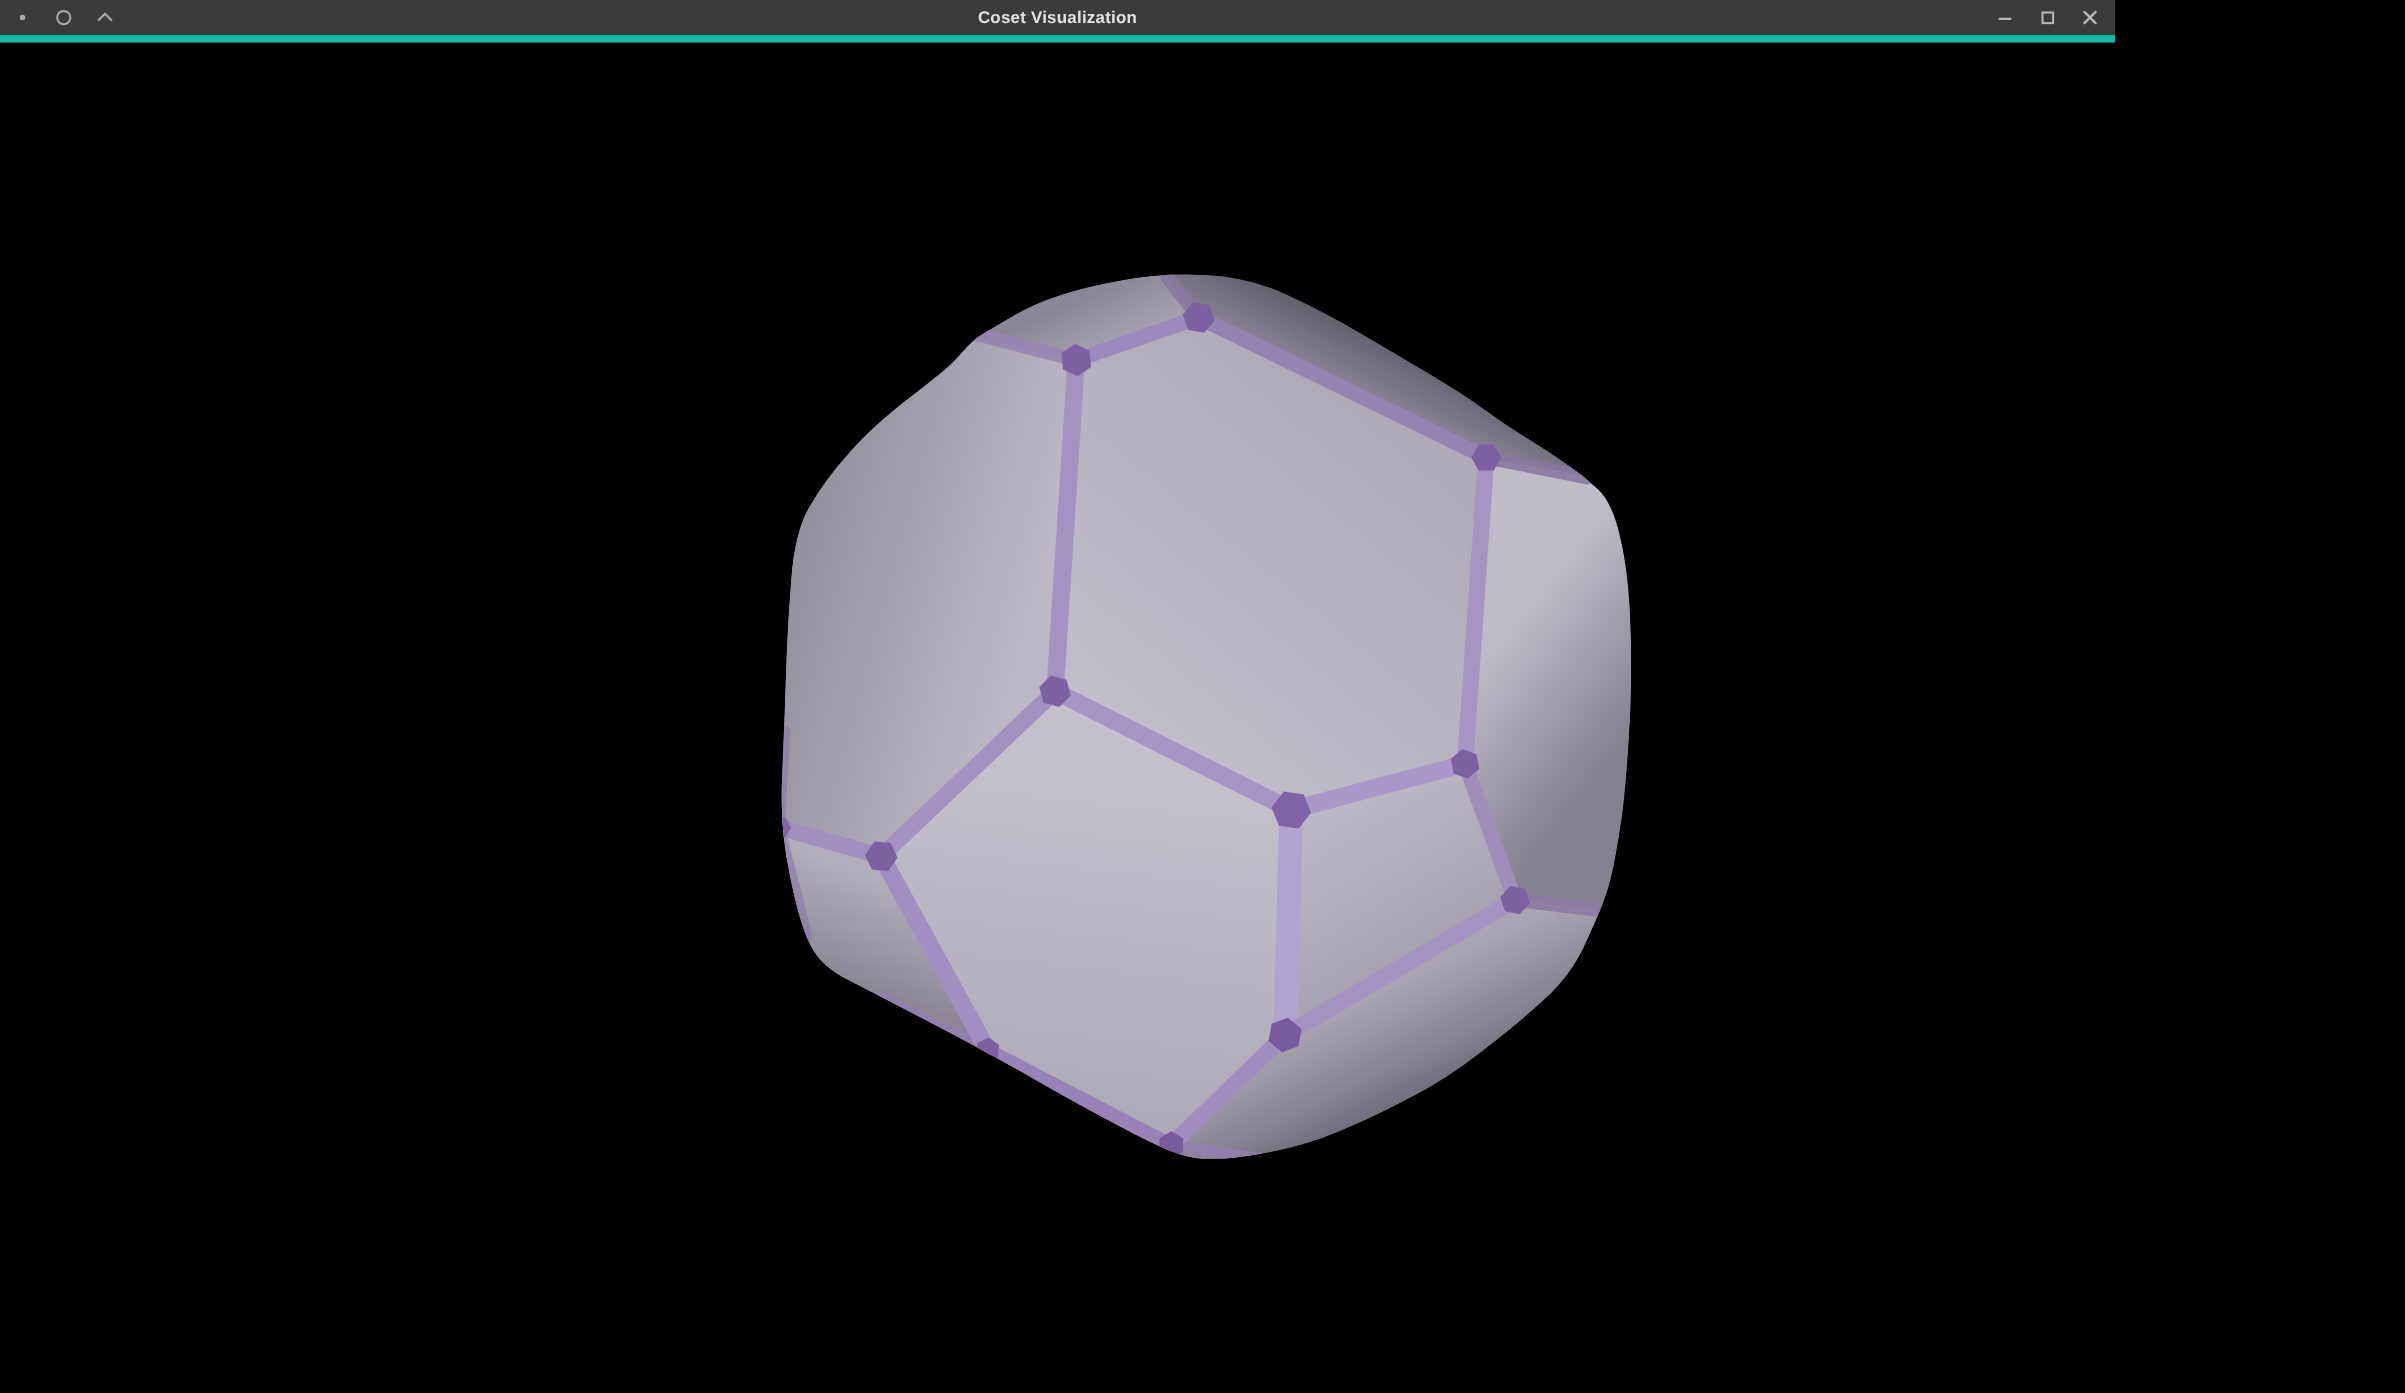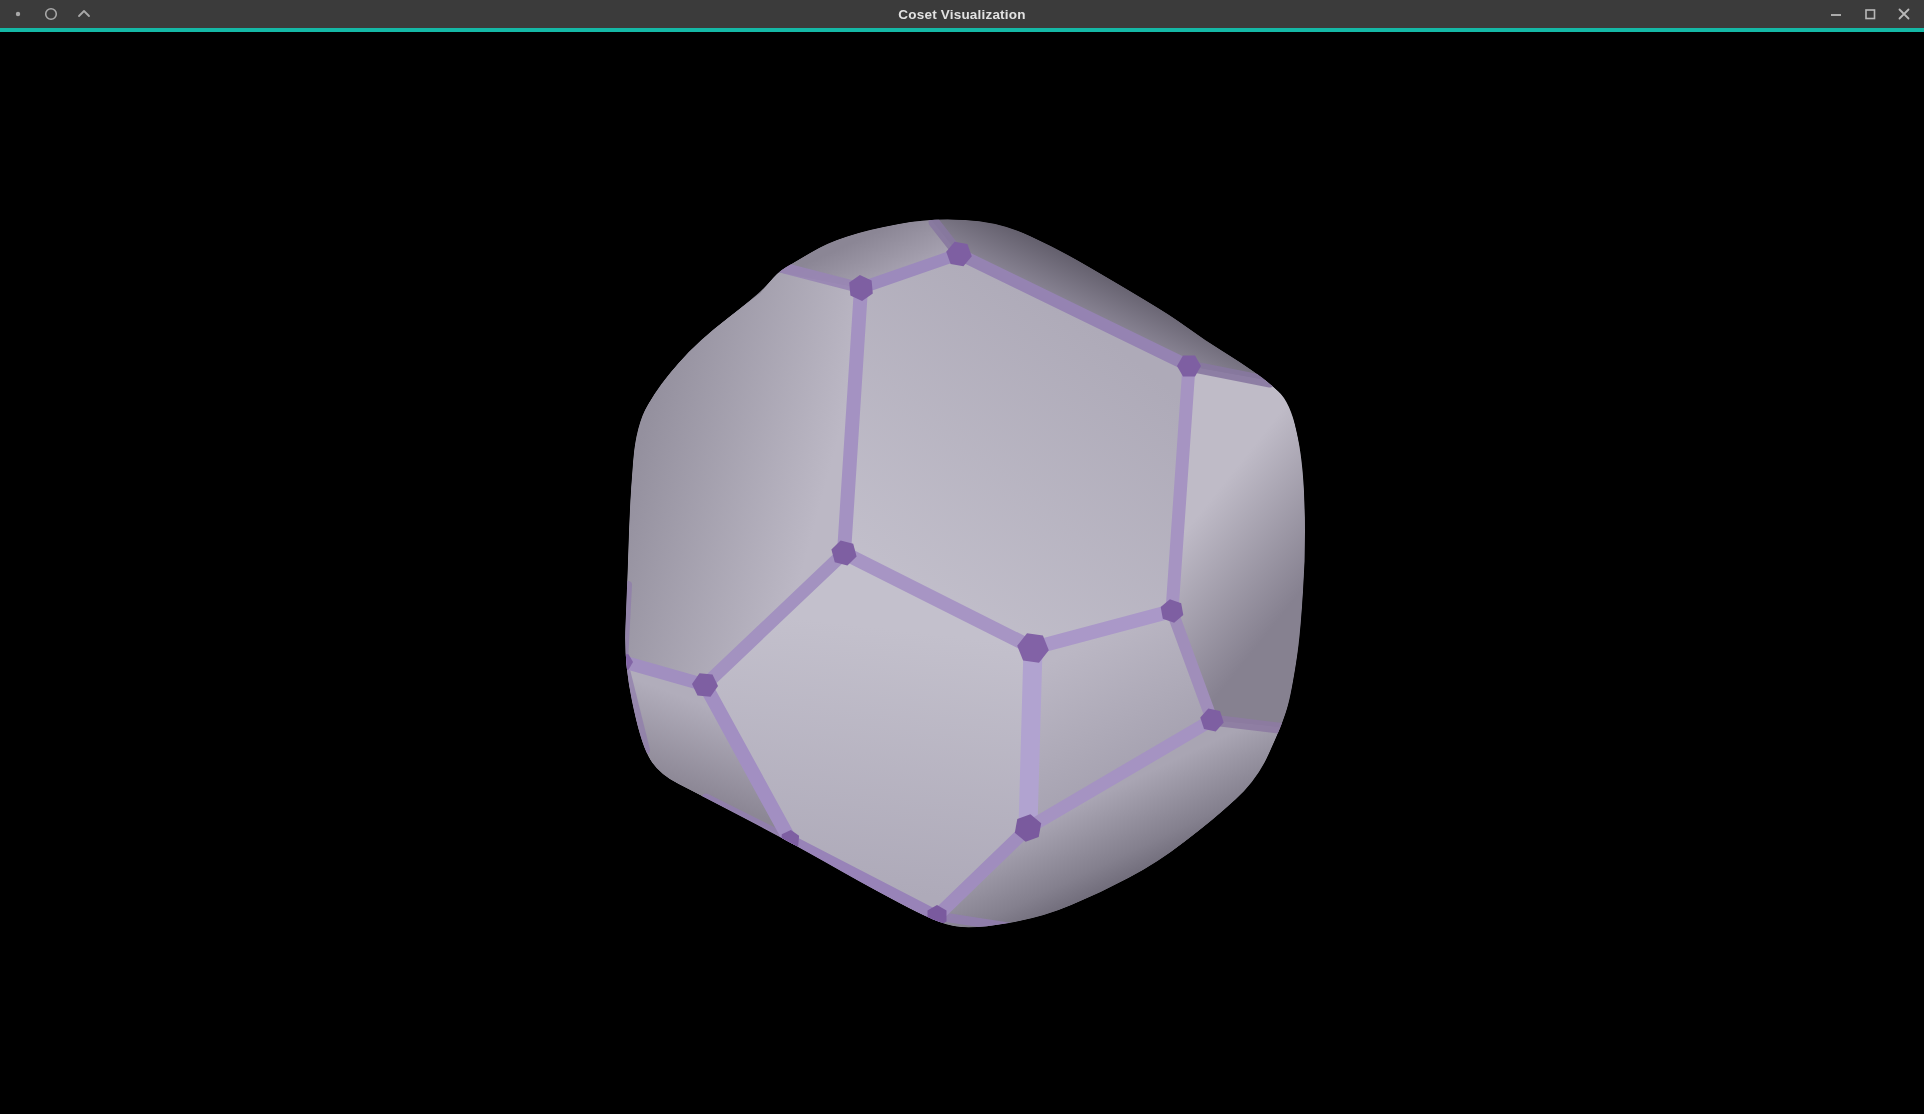--- a/index.html
+++ b/index.html
@@ -1,18 +1,18 @@
 <!DOCTYPE html>
 <html><head>
 <meta charset="utf-8">
 <style>
   html,body{margin:0;padding:0;width:1924px;height:1114px;background:#000;overflow:hidden;
             font-family:"Liberation Sans",sans-serif;}
-  .titlebar{position:absolute;top:0;left:0;width:1924px;height:28px;background:#3b3b3b;
-            border-bottom:4px solid #14b8a6;z-index:10;}
+  .titlebar{position:absolute;top:0;left:0;width:1692px;height:28px;background:#3b3b3b;
+            border-bottom:6px solid #14b8a6;z-index:10;}
   .tb-left{position:absolute;left:0;top:0;height:28px;display:flex;align-items:center;gap:13px;padding-left:8px;}
   .tb-right{position:absolute;right:0;top:0;height:28px;display:flex;align-items:center;gap:14px;padding-right:10px;}
   .tb-title{position:absolute;left:50%;top:50%;transform:translate(-50%,-50%);
             color:#e2e2e2;font-size:13.5px;font-weight:bold;white-space:nowrap;letter-spacing:.2px;}
   .tb-icon{display:inline-flex;align-items:center;justify-content:center;width:20px;height:20px;cursor:default;}
   .scene-wrap{position:absolute;top:0;left:0;width:1924px;height:1114px;}
   svg{display:block;}
 </style>
 </head>
 <body>

